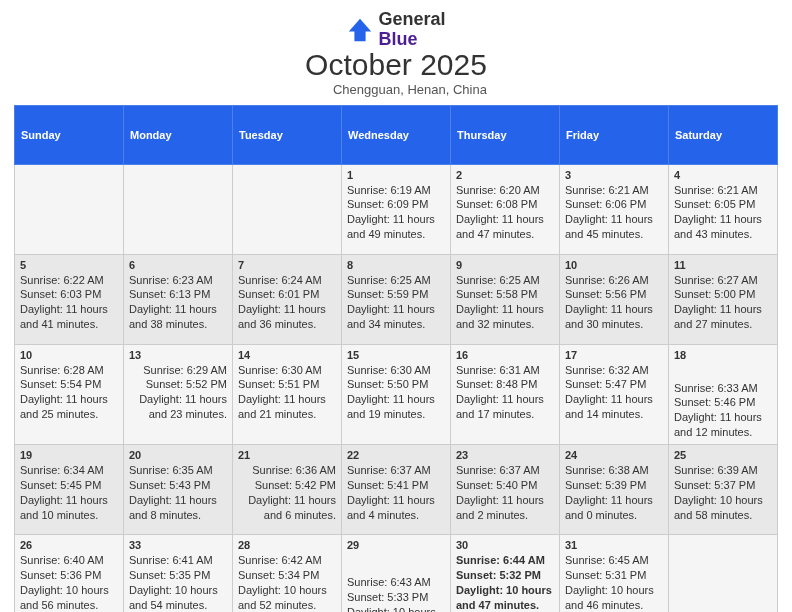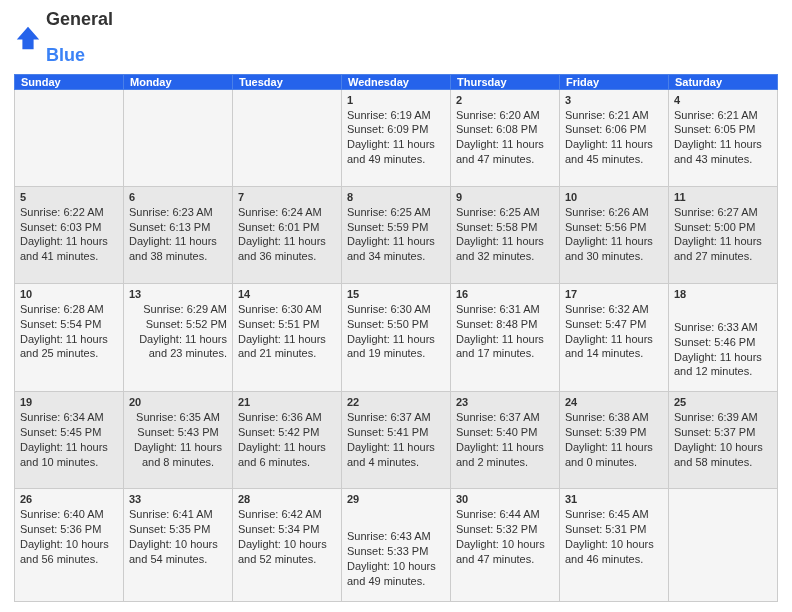--- a/index.html
+++ b/index.html
@@ -15,33 +15,34 @@
       height: 612px;
       padding: 10px 14px;
       display: flex;
       flex-direction: column;
     }
     .header {
       display: flex;
       justify-content: space-between;
       align-items: center;
       margin-bottom: 8px;
+      flex-direction: column;
     }
     .logo {
       display: flex;
       align-items: center;
       gap: 4px;
     }
     .logo-text {
       font-size: 18px;
       font-weight: bold;
       line-height: 1.1;
     }
     .logo-text .general { color: #333; }
-    .logo-text .blue { color: #3b82f6; margin-top: 16px; }
+    .logo-text .blue { color: #4c1d95; }
     .logo-icon {
       width: 28px;
       height: 28px;
     }
     .title-block {
       text-align: right;
     }
     .month-title {
       font-size: 30px;
       font-weight: 300;
@@ -63,21 +64,21 @@
       width: 100%;
       border-collapse: collapse;
       table-layout: fixed;
     }
     thead th {
       background-color: #2563eb;
       color: #fff;
       font-size: 11px;
       font-weight: bold;
       text-align: left;
-      padding: 1px 6px;
+      padding: 23px 6px;
       border: 1px solid #4a80e8;
     }
     tbody td {
       border: 1px solid #ccc;
       vertical-align: top;
       padding: 4px 5px;
       font-size: 9.5px;
       color: #333;
       height: 90px;
     }
@@ -106,20 +107,24 @@
   <div class="header">
     <div class="logo">
       <svg class="logo-icon" viewBox="0 0 40 40">
         <polygon points="20,4 36,22 28,22 28,36 12,36 12,22 4,22" fill="#2563eb"></polygon>
       </svg>
       <div class="logo-text">
         <div class="general">General</div>
         <div class="blue">Blue</div>
       </div>
     </div>
+    <div class="title-block">
+      <div class="month-title">October 2025</div>
+      <div class="location">Chengguan, Henan, China</div>
+    </div>
   </div>
 
   <table class="calendar">
     <thead>
       <tr>
       <th>Sunday</th>
           <th>Monday</th>
           <th>Tuesday</th>
           <th>Wednesday</th>
           <th>Thursday</th>
@@ -266,28 +271,28 @@
         <tr>
           <td>
             <span class="day-num">19</span>
             <div class="cell-text" style="white-space: pre-line;">Sunrise: 6:34 AM
 Sunset: 5:45 PM
 Daylight: 11 hours
 and 10 minutes.</div>
           </td>
           <td>
             <span class="day-num">20</span>
-            <div class="cell-text" style="white-space: pre-line; text-align: center;">Sunrise: 6:35 AM
+            <div class="cell-text" style="white-space: pre-line;">Sunrise: 6:35 AM
 Sunset: 5:43 PM
 Daylight: 11 hours
 and 8 minutes.</div>
           </td>
           <td>
             <span class="day-num">21</span>
-            <div class="cell-text" style="white-space: pre-line;">Sunrise: 6:36 AM
+            <div class="cell-text" style="white-space: pre-line; text-align: right;">Sunrise: 6:36 AM
 Sunset: 5:42 PM
 Daylight: 11 hours
 and 6 minutes.</div>
           </td>
           <td>
             <span class="day-num">22</span>
             <div class="cell-text" style="white-space: pre-line;">Sunrise: 6:37 AM
 Sunset: 5:41 PM
 Daylight: 11 hours
 and 4 minutes.</div>
@@ -338,21 +343,21 @@
           </td>
           <td>
             <span class="day-num">29</span>
             <div class="cell-text" style="white-space: pre-line; margin-top: 24px;">Sunrise: 6:43 AM
 Sunset: 5:33 PM
 Daylight: 10 hours
 and 49 minutes.</div>
           </td>
           <td>
             <span class="day-num">30</span>
-            <div class="cell-text" style="white-space: pre-line;">Sunrise: 6:44 AM
+            <div class="cell-text" style="white-space: pre-line; font-weight: bold;">Sunrise: 6:44 AM
 Sunset: 5:32 PM
 Daylight: 10 hours
 and 47 minutes.</div>
           </td>
           <td>
             <span class="day-num">31</span>
             <div class="cell-text" style="white-space: pre-line;">Sunrise: 6:45 AM
 Sunset: 5:31 PM
 Daylight: 10 hours
 and 46 minutes.</div>

